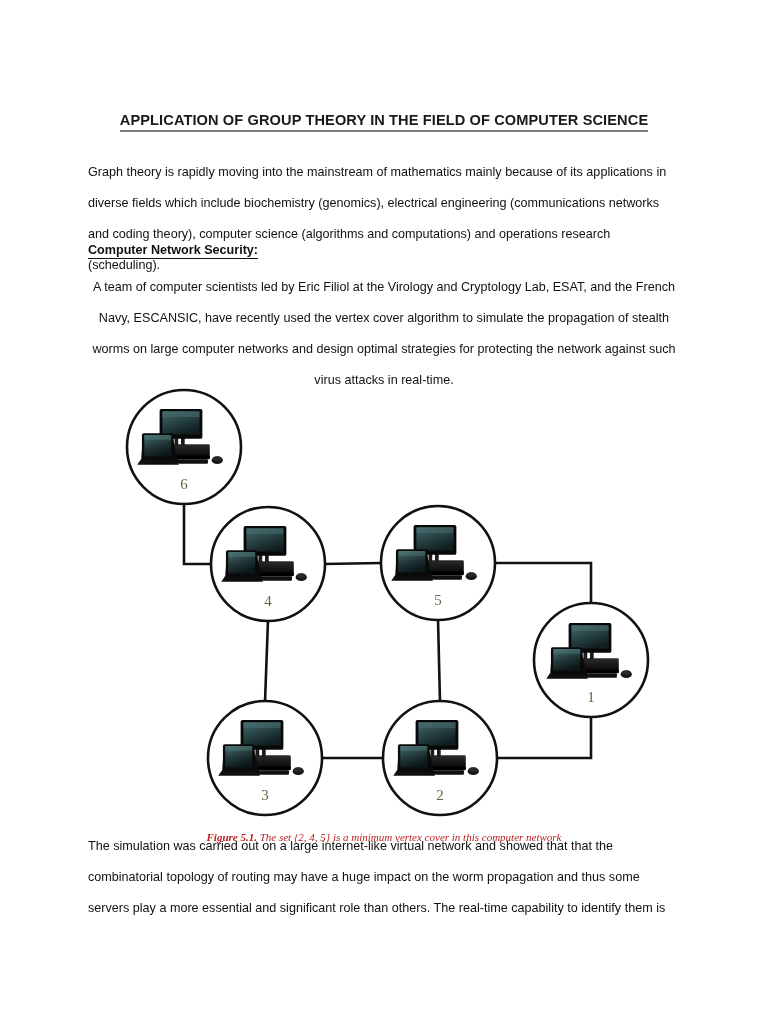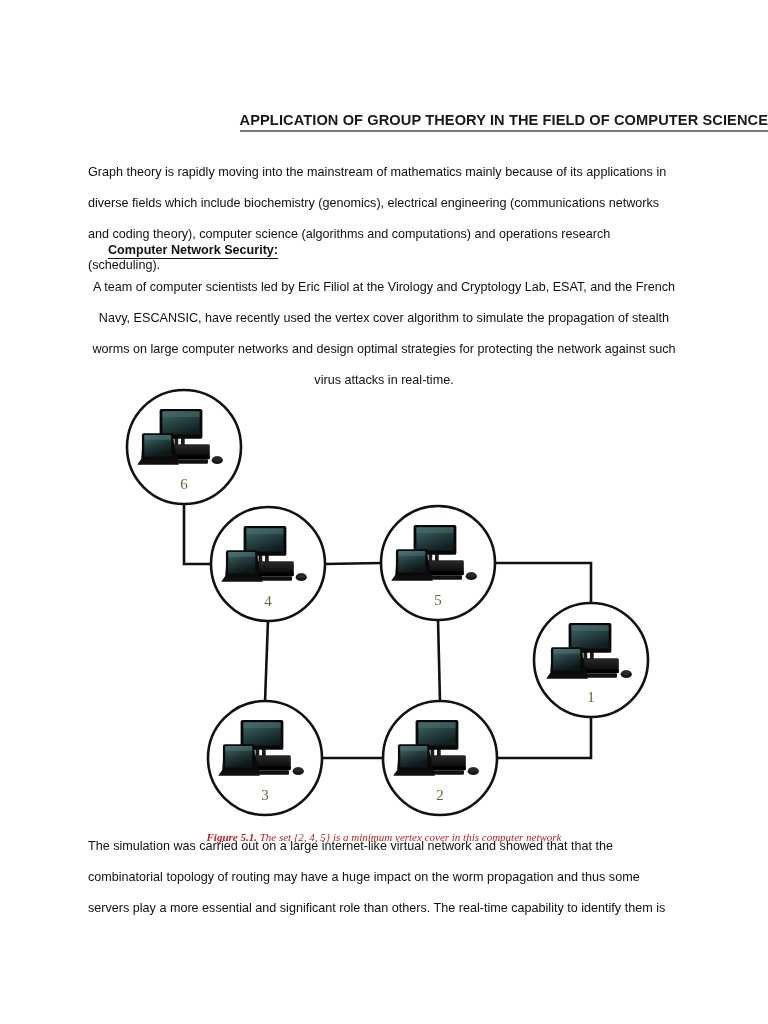--- a/index.html
+++ b/index.html
@@ -22,21 +22,21 @@
     inset: 0;
     background: #ffffff;
   }
 
   
   .doc-title {
     position: absolute;
     left: 0;
     right: 0;
     top: 112px;
-    text-align: right;
+    text-align: center;
     font-size: 14.6px;
     font-weight: bold;
     letter-spacing: 0.1px;
     color: #1a1a1a;
     white-space: nowrap;
   }
   .doc-title span.t {
     border-bottom: 2px solid #7a7a7a;
     padding-bottom: 2px;
   }
@@ -56,21 +56,20 @@
   #para-team   { top: 272px; text-align: center; }
   #para-sim    { top: 831px; }
 
   .section-heading {
     position: absolute;
     left: 88px;
     top: 243px;
     font-size: 12.6px;
     font-weight: bold;
     color: #111111;
-    margin-left: 20px;
   }
   .section-heading span.h {
     border-bottom: 1.6px solid #111111;
     padding-bottom: 1px;
   }
 
   
   .figure-area {
     position: absolute;
     left: 0;

